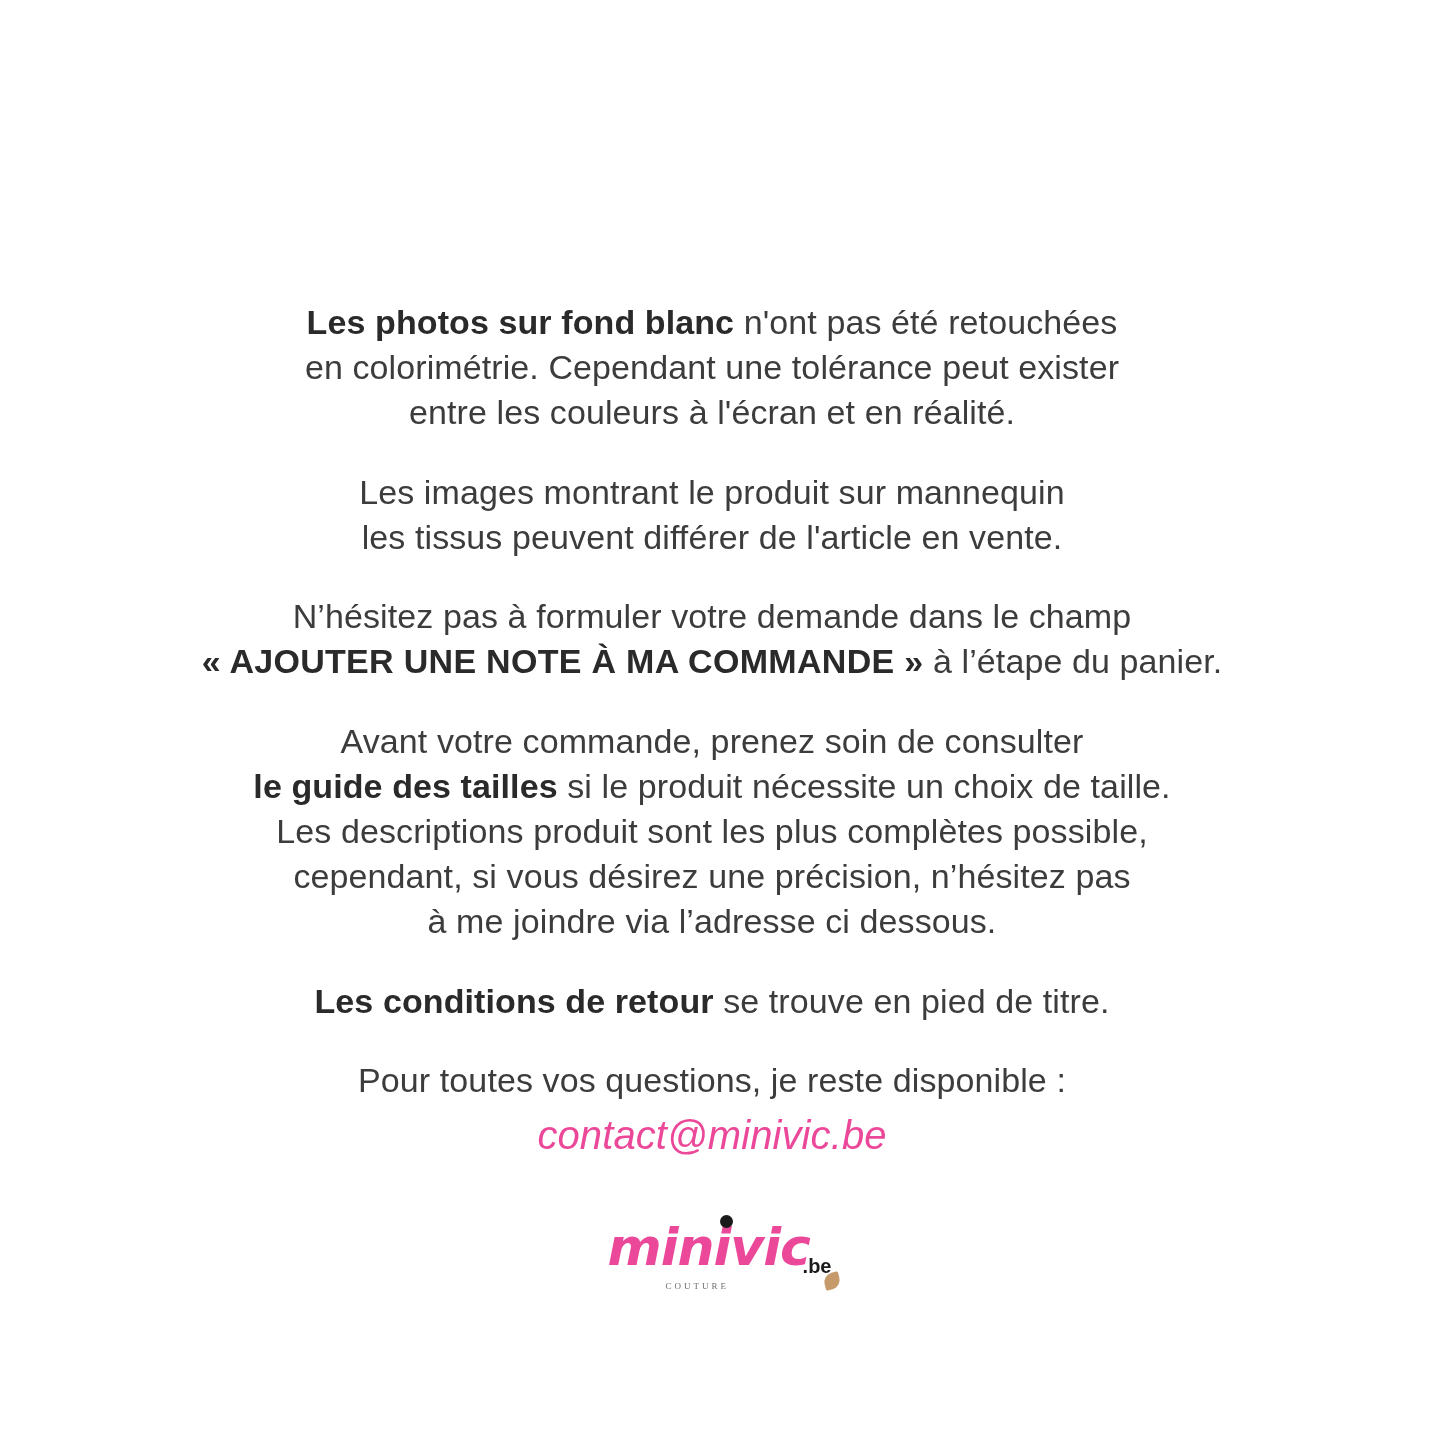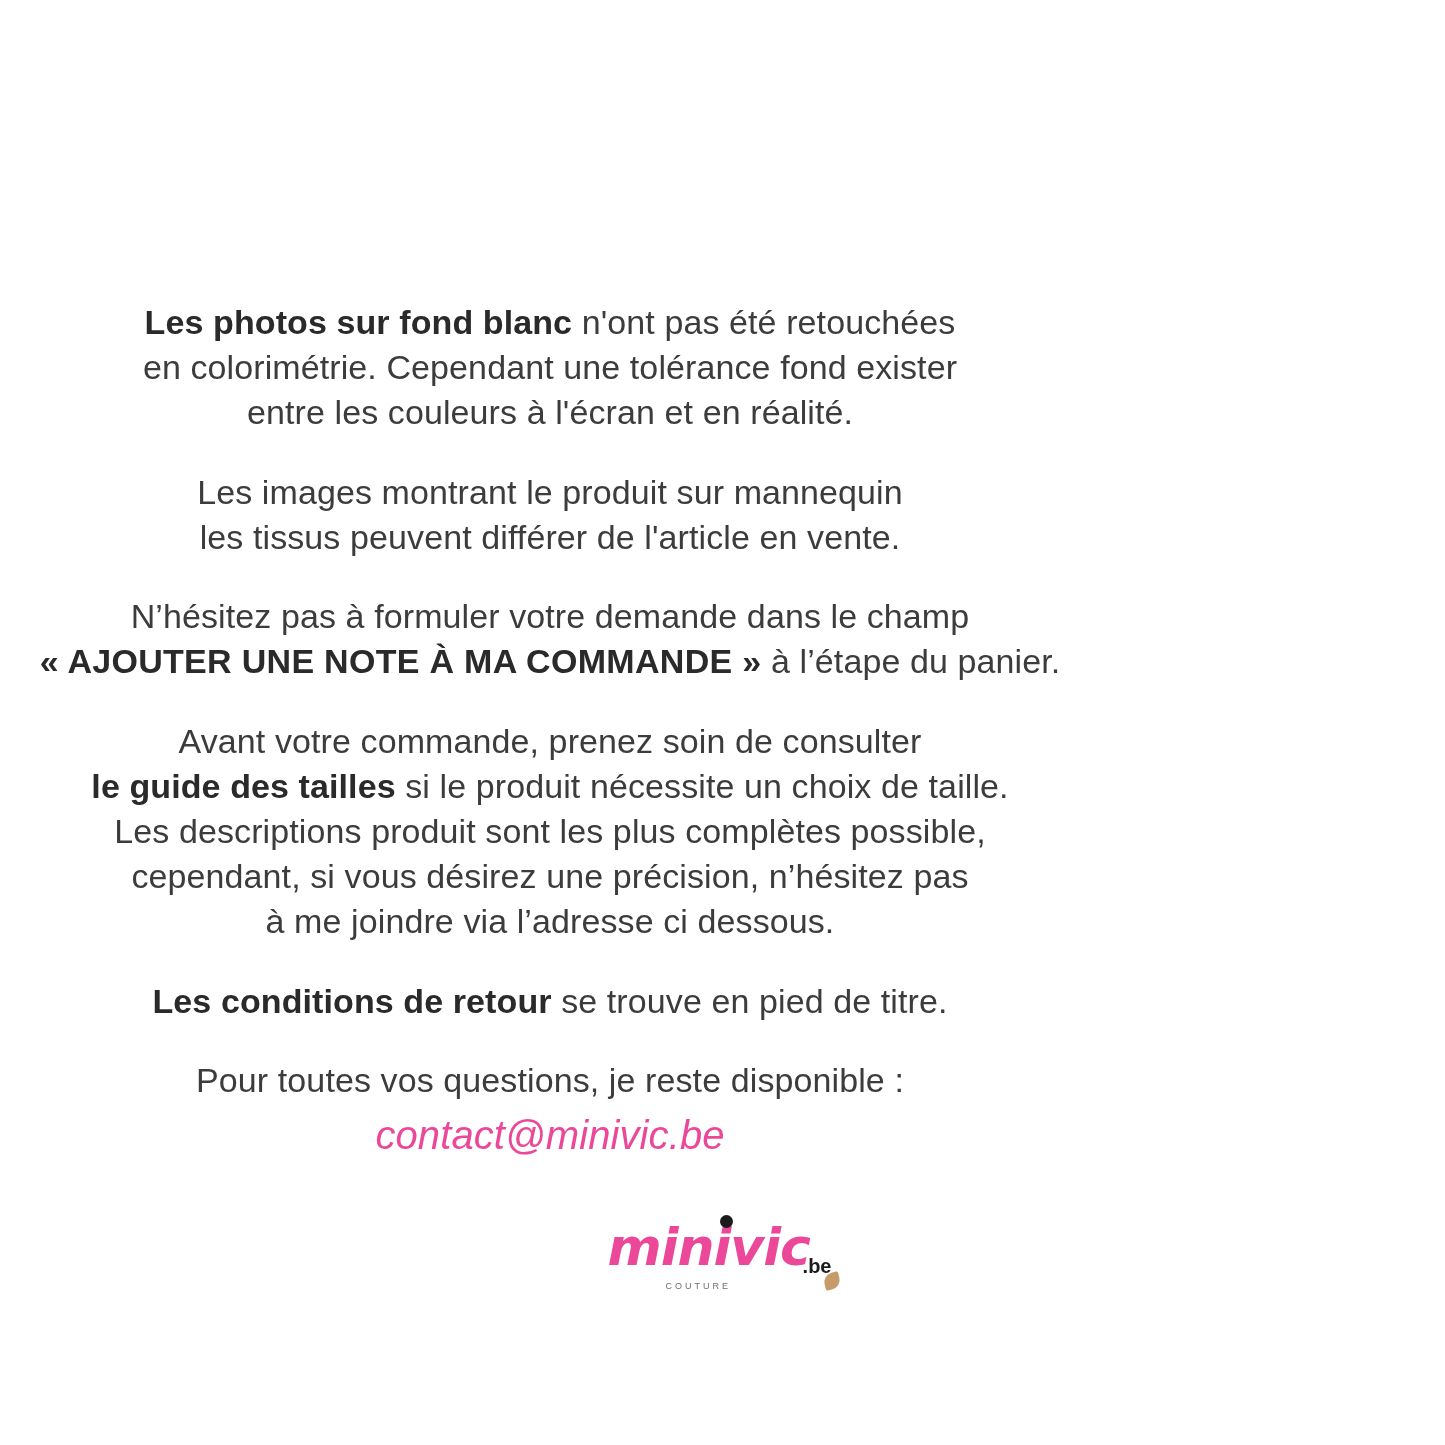--- a/index.html
+++ b/index.html
@@ -15,21 +15,21 @@
     position: relative;
     overflow: hidden;
   }
 
   .page {
     width: 1262px;
     height: 1445px;
     box-sizing: border-box;
     display: flex;
     flex-direction: column;
-    align-items: flex-start;
+    align-items: flex-end;
   }
 
   .content {
     width: 1100px;
     margin-top: 300px;
     text-align: center;
   }
 
   .para {
     font-size: 34px;
@@ -86,21 +86,21 @@
     font-family: "Liberation Sans", sans-serif;
     font-weight: 700;
     font-style: normal;
     font-size: 20px;
     color: #1b1b1b;
     position: absolute;
     right: 6px;
     top: 40px;
   }
   .logo-sub {
-    font-family: Liberation Sans, sans-serif;
+    font-family: Liberation Serif, serif;
     font-size: 9px;
     letter-spacing: 3px;
     color: #6d6d6d;
     position: absolute;
     left: 58px;
     top: 66px;
   }
   .logo-dot {
     position: absolute;
     width: 13px;
@@ -123,21 +123,21 @@
 </style>
 </head>
 <body>
 
 <div class="page">
 
   <div class="content">
 
     <p class="para">
       <span class="line"><span class="b">Les photos sur fond blanc</span><span> n'ont pas été retouchées</span></span>
-      <span class="line">en colorimétrie. Cependant une tolérance fond exister</span>
+      <span class="line">en colorimétrie. Cependant une tolérance peut exister</span>
       <span class="line">entre les couleurs à l'écran et en réalité.</span>
     </p>
 
     <p class="para">
       <span class="line">Les images montrant le produit sur mannequin</span>
       <span class="line i">les tissus peuvent différer de l'article en vente.</span>
     </p>
 
     <p class="para">
       <span class="line">N’hésitez pas à formuler votre demande dans le champ</span>

